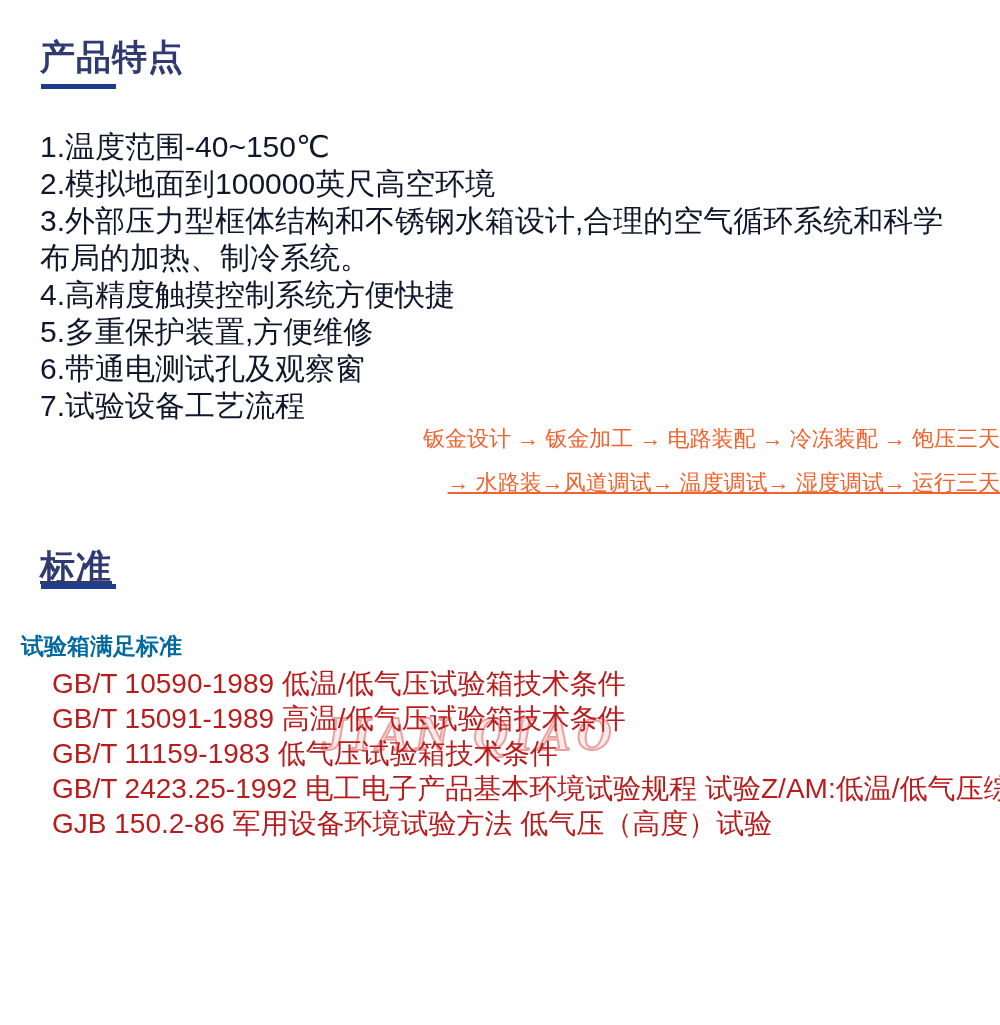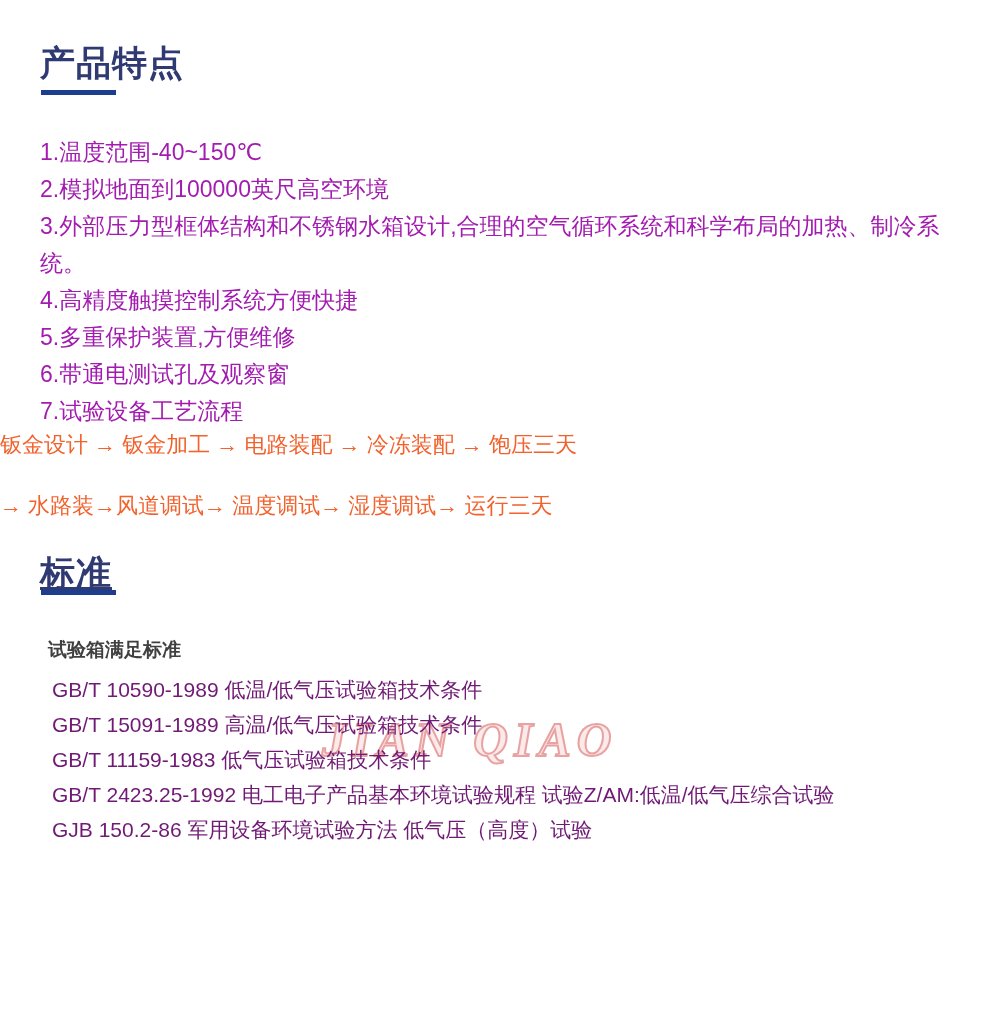--- a/index.html
+++ b/index.html
@@ -4,21 +4,21 @@
 <style>
   * { margin: 0; padding: 0; box-sizing: border-box; }
   html, body { background: #ffffff; }
   body { font-family: "Liberation Sans", "DejaVu Sans", sans-serif; }
   .page {
     position: relative;
     width: 1000px;
     height: 855px;
     background: #ffffff;
     overflow: hidden;
-    margin: 6px auto;
+    margin: 0 auto;
   }
 
   
   .section-heading {
     position: absolute;
     left: 40px;
     font-size: 35px;
     font-weight: bold;
     color: #2f3a72;
     letter-spacing: 1px;
@@ -31,55 +31,55 @@
     height: 5px;
     background: #1d3e8f;
   }
 
   
   .features-list {
     position: absolute;
     left: 40px;
     top: 128px;
     width: 905px;
-    font-size: 23px;
+    font-size: 30px;
     line-height: 37px;
-    color: #a21caf;
+    color: #0f172a;
     font-weight: 500;
   }
   .flow-line {
     position: absolute;
     left: 0;
     width: 1000px;
-    text-align: left;
+    text-align: right;
     font-size: 22px;
     color: #f2622d;
     font-weight: 500;
     white-space: nowrap;
   }
   .flow-line-1 { top: 424px; }
-  .flow-line-2 { top: 485px; }
+  .flow-line-2 { top: 468px; text-decoration: underline; }
 
   
   .sub-heading {
     position: absolute;
-    left: 48px;
+    left: 21px;
     top: 631px;
-    font-size: 19px;
+    font-size: 23px;
     font-weight: bold;
-    color: #404040;
+    color: #0369a1;
   }
   .standards-list {
     position: absolute;
     left: 52px;
     top: 666px;
     width: 900px;
-    font-size: 21px;
+    font-size: 28px;
     line-height: 35px;
-    color: #701a75;
+    color: #b91c1c;
     z-index: 2;
   }
   .standards-list .std-item { white-space: nowrap; }
 
   
   .watermark {
     position: absolute;
     left: 322px;
     top: 706px;
     font-family: "Liberation Serif", "DejaVu Serif", serif;

